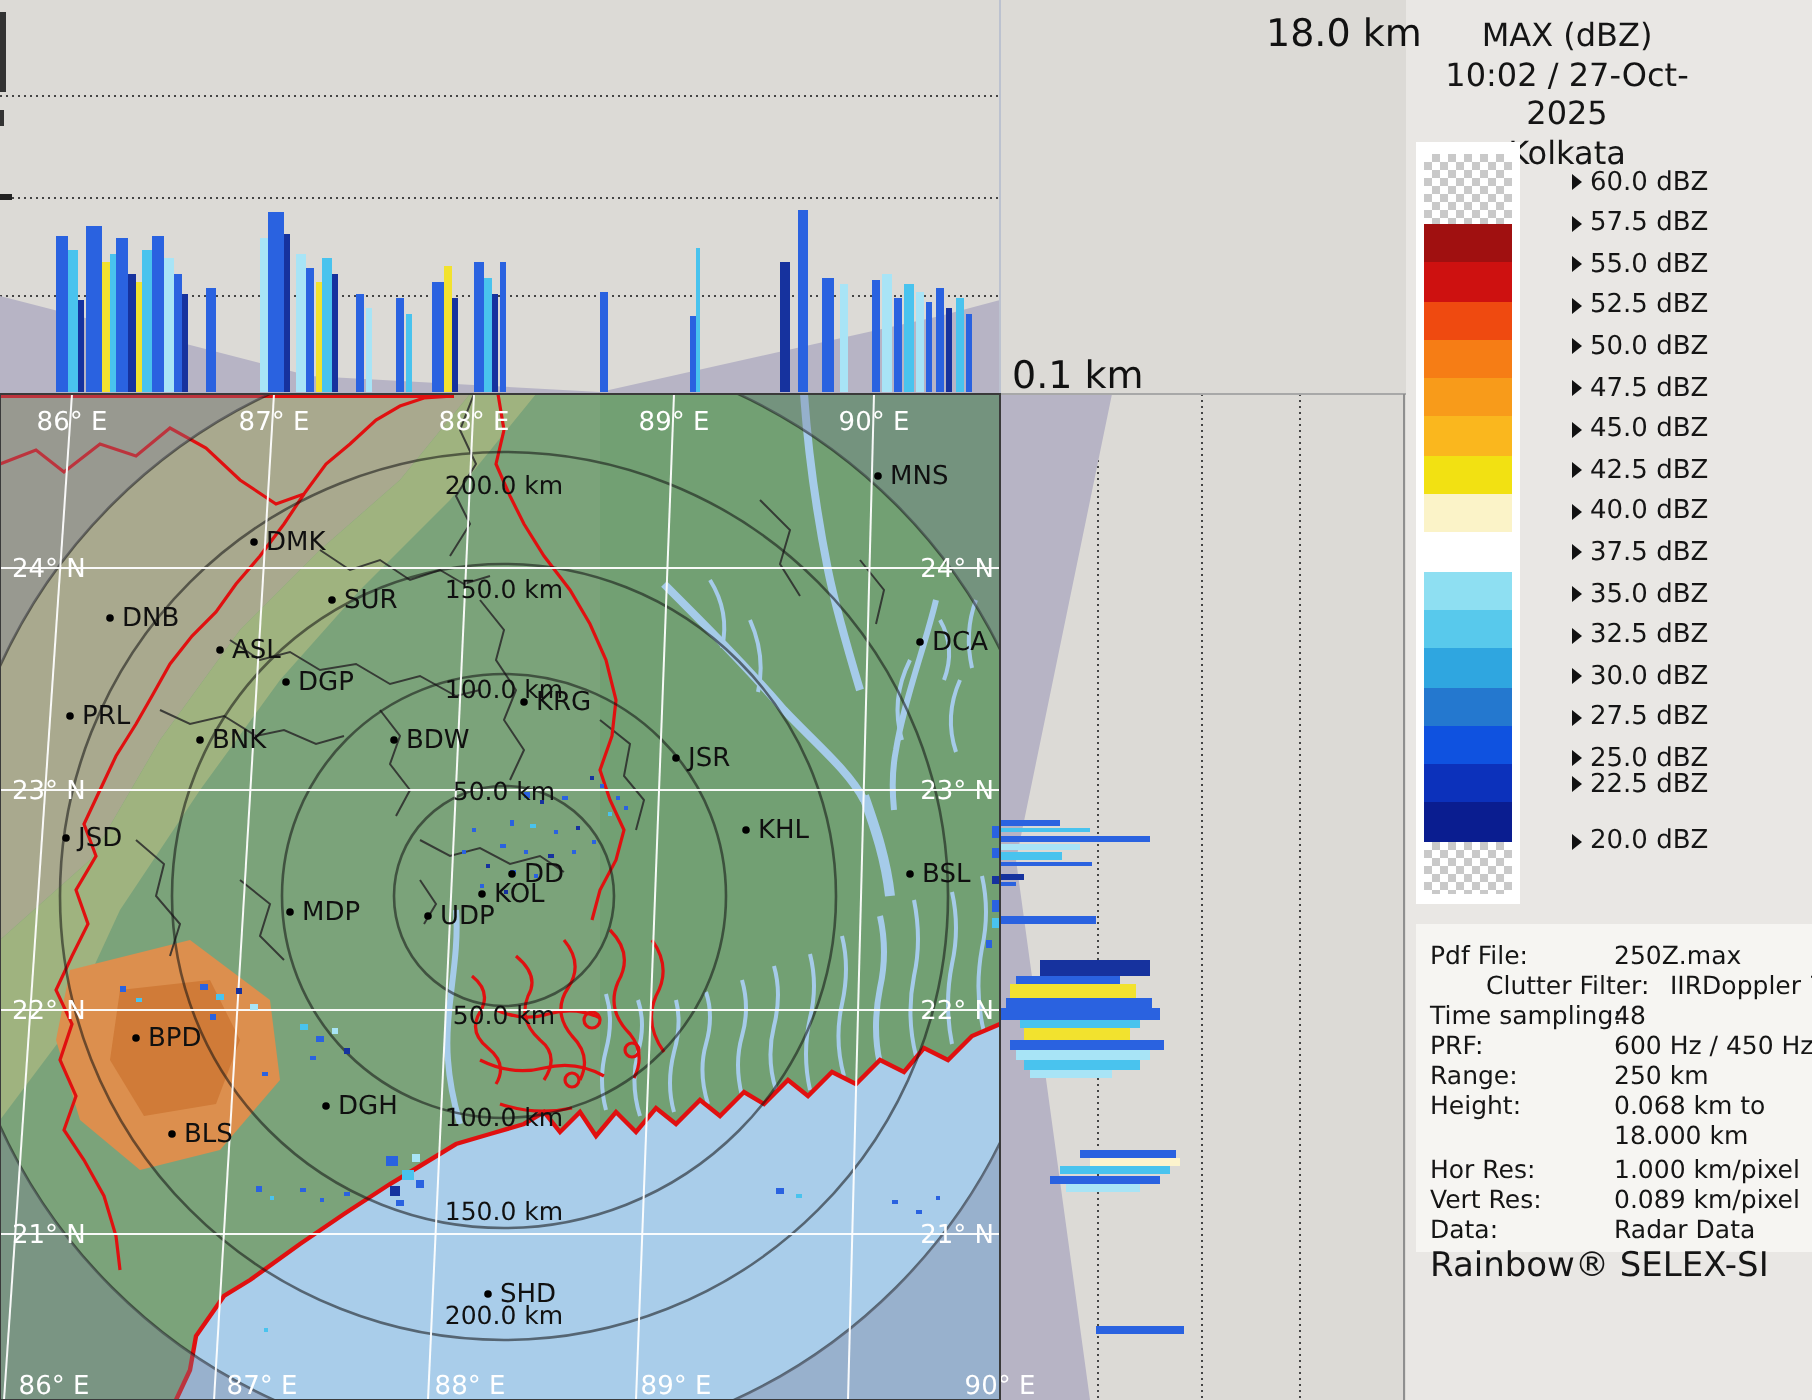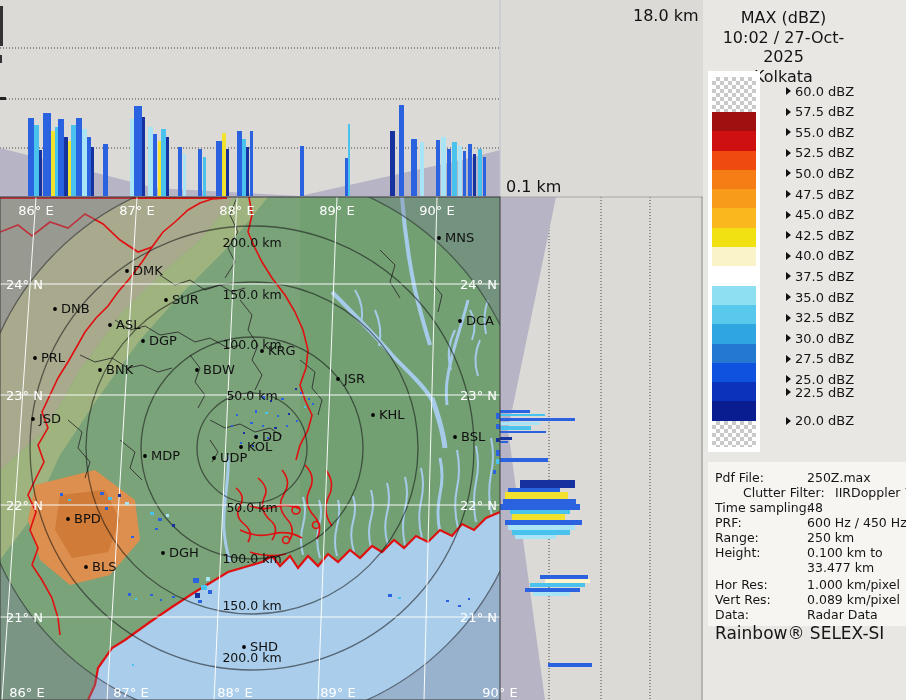--- a/index.html
+++ b/index.html
@@ -19,21 +19,21 @@
                      linear-gradient(45deg,#c9c9c9 25%,transparent 25%,transparent 75%,#c9c9c9 75%);
     background-position:0 0,4px 4px;background-size:8px 8px;}
   #legend-bands{position:absolute;left:712px;top:77px;width:44px;}
   #legend-bands .band{width:44px;}
   .leg-row{position:absolute;left:786px;height:16px;display:flex;align-items:center;font-size:13px;white-space:nowrap;}
   .leg-arrow{width:0;height:0;border-left:5px solid #111;border-top:4px solid transparent;border-bottom:4px solid transparent;margin-right:4px;}
   .info-box{position:absolute;left:708px;top:462px;width:198px;height:164px;background:#f6f5f2;}
   .info-row{position:absolute;left:7px;font-size:12.5px;white-space:nowrap;width:188px;}
   .info-row .val{position:absolute;left:92px;}
   .info-footer{position:absolute;left:7px;font-size:17px;white-space:nowrap;}
-  .axis-lab{position:absolute;font-size:16px;color:#111;white-space:nowrap;text-align:center;}
+  .axis-lab{position:absolute;font-size:19px;color:#111;white-space:nowrap;text-align:center;}
 </style>
 </head>
 <body>
 
 <div class="stage">
 
   <svg class="abs" style="left:0;top:0" width="906" height="700">
     <defs>
       <clipPath id="mapclip">
           <rect x="0" y="197" width="500" height="503"></rect>
@@ -480,22 +480,22 @@
       </div>
     </div>
 
   <div class="info-box">
     <div id="info-rows">
         <div class="info-row" style="top: 8px;"><span>Pdf File:</span><span class="val">250Z.max</span></div>
         <div class="info-row" style="top: 23px; margin-left: 28px;"><span>Clutter Filter:</span><span class="val">IIRDoppler 7</span></div>
         <div class="info-row" style="top: 38px;"><span>Time sampling:</span><span class="val">48</span></div>
         <div class="info-row" style="top: 53px;"><span>PRF:</span><span class="val">600 Hz / 450 Hz</span></div>
         <div class="info-row" style="top: 68px;"><span>Range:</span><span class="val">250 km</span></div>
-        <div class="info-row" style="top: 83px;"><span>Height:</span><span class="val">0.100 km to</span></div>
-        <div class="info-row" style="top: 98px;"><span></span><span class="val">33.477 km</span></div>
+        <div class="info-row" style="top: 83px;"><span>Height:</span><span class="val">0.068 km to</span></div>
+        <div class="info-row" style="top: 98px;"><span></span><span class="val">18.000 km</span></div>
         <div class="info-row" style="top: 115px;"><span>Hor Res:</span><span class="val">1.000 km/pixel</span></div>
         <div class="info-row" style="top: 130px;"><span>Vert Res:</span><span class="val">0.089 km/pixel</span></div>
         <div class="info-row" style="top: 145px;"><span>Data:</span><span class="val">Radar Data</span></div>
       </div>
     <div class="info-footer" style="top:161px">Rainbow® SELEX-SI</div>
   </div>
 
 </div>
 
 </body></html>

